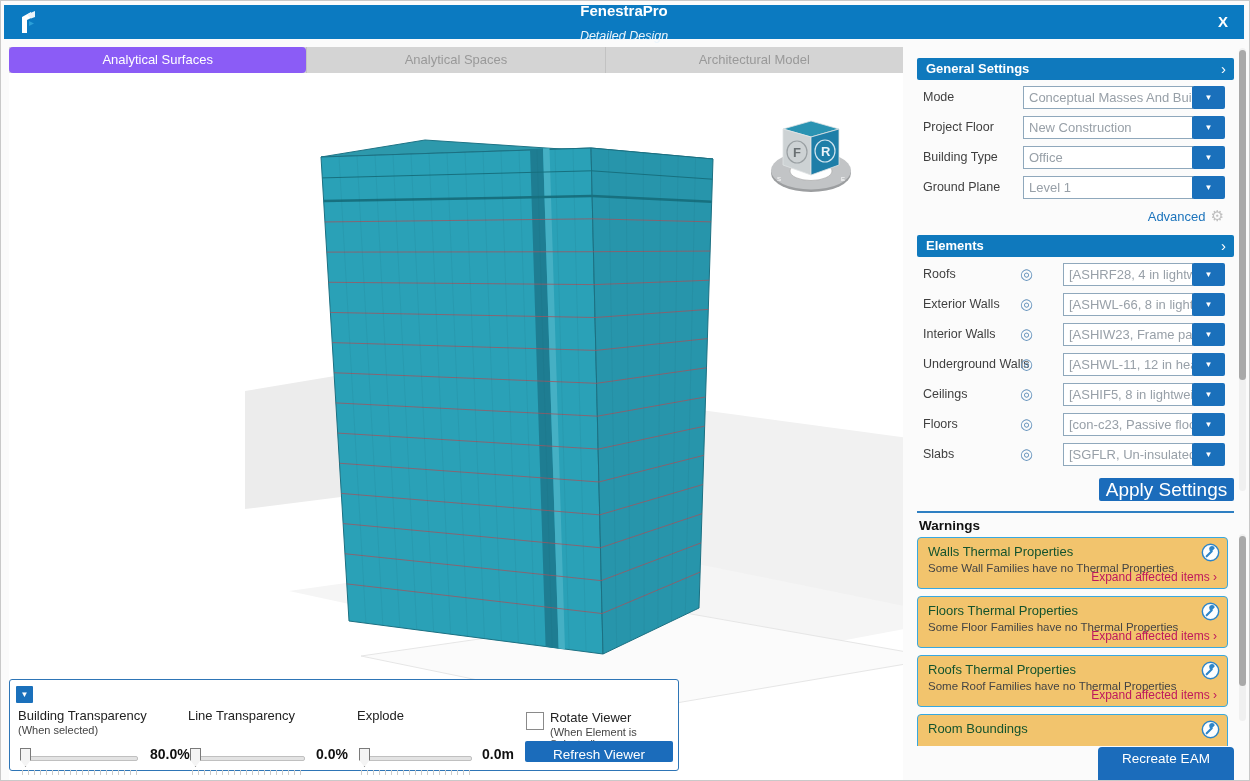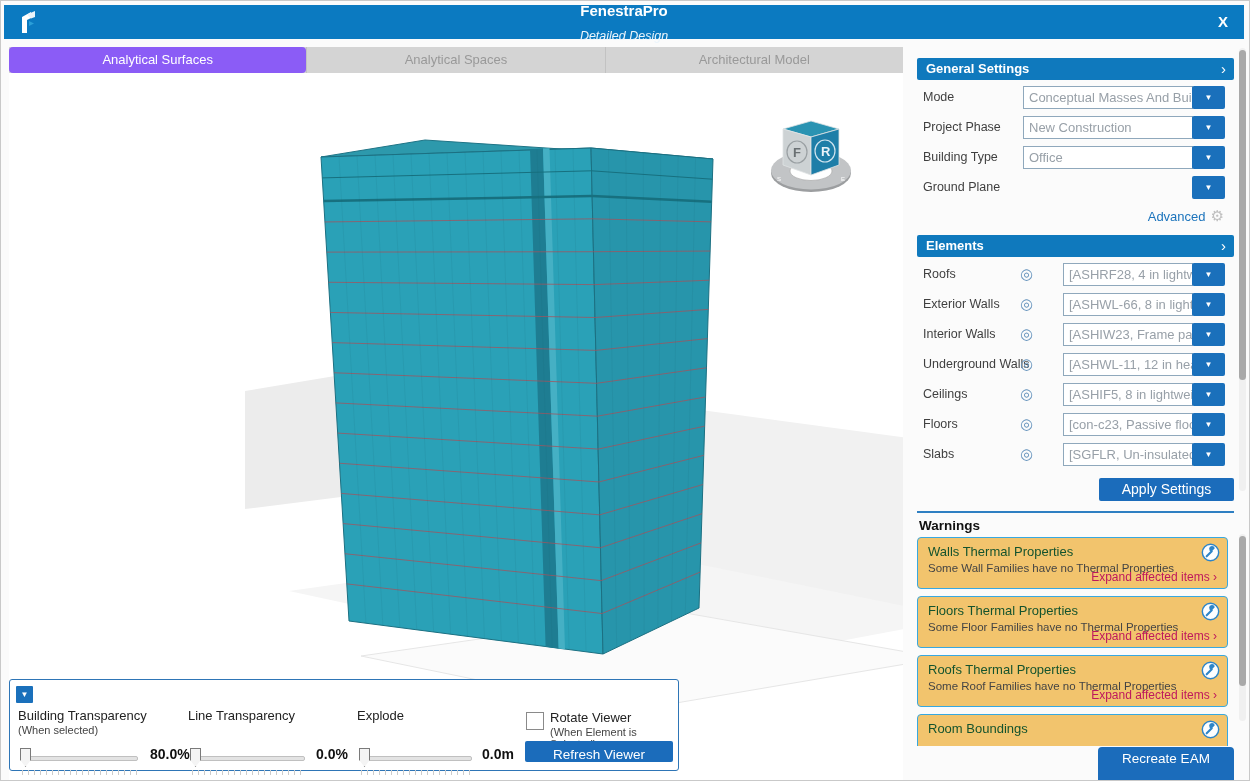--- a/index.html
+++ b/index.html
@@ -46,21 +46,21 @@
   .row{position:absolute;left:0;width:317px;height:23px;}
   .row .lbl{position:absolute;left:6px;top:4px;font-size:12.5px;color:#3f3f3f;}
   .inp{position:absolute;top:0;height:21px;border:1px solid #8fa8bc;background:#fff;box-sizing:content-box;overflow:hidden;}
   .inp span{display:block;white-space:nowrap;overflow:hidden;font-size:13px;color:#98a0a8;line-height:21px;padding-left:5px;}
   .dd-btn{position:absolute;left:275px;top:0;width:33px;height:23px;background:#1a70bb;border-radius:2px;color:#fff;font-size:8px;text-align:center;line-height:23px;cursor:pointer;}
   .set-inp{left:106px;width:168px;}
   .ele-inp{left:146px;width:128px;}
   .eye{position:absolute;left:103px;top:2px;font-size:15px;color:#6794bd;cursor:pointer;}
   .advanced{position:absolute;top:160px;right:10px;height:20px;font-size:13px;color:#1c74bc;cursor:pointer;}
   .advanced .gear{color:#c0c0c0;font-size:15px;margin-left:5px;}
-  .apply-btn{position:absolute;left:182px;top:431px;width:135px;height:23px;background:#1b6cbb;color:#fff;font-size:14px;border:none;border-radius:2px;line-height:23px;text-align:center;cursor:pointer;}
+  .apply-btn{position:absolute;left:182px;top:431px;width:135px;height:23px;background:#1b6cbb;color:#fff;font-size:19px;border:none;border-radius:2px;line-height:23px;text-align:center;cursor:pointer;}
   .divider{position:absolute;left:0;top:464px;width:317px;border-top:2px solid #2e7fc2;}
   .warn-title{position:absolute;left:2px;top:471px;font-size:13.5px;font-weight:bold;color:#111;}
   .cards{position:absolute;left:0;top:490px;width:317px;height:209px;overflow:hidden;}
   .card{position:relative;width:311px;height:52px;box-sizing:border-box;background:#f2c46d;border:1px solid #38a8e0;border-radius:4px;margin-bottom:7px;padding:6px 10px;}
   .card .c-title{font-size:13px;color:#14532d;}
   .card .c-desc{font-size:11.5px;color:#444;margin-top:3px;}
   .card .c-link{position:absolute;right:10px;bottom:4px;color:#be185d;font-size:12px;cursor:pointer;}
   .card .wrench{position:absolute;right:7px;top:5px;width:19px;height:19px;cursor:pointer;}
   .recreate-btn{position:absolute;left:181px;top:700px;width:136px;height:36px;background:#1b6cbb;color:#fff;font-size:13.5px;border:none;border-radius:4px;line-height:24px;text-align:center;cursor:pointer;}
 
@@ -237,35 +237,38 @@
     </div>
 
     <div class="row" style="top:39px;">
       <span class="lbl">Mode</span>
       <div class="inp set-inp">
           <span>Conceptual Masses And Building</span>
         </div>
       <div class="dd-btn">▼</div>
     </div>
     <div class="row" style="top:69px;">
-      <span class="lbl">Project Phase</span>
+      <span class="lbl">Project Floor</span>
       <div class="inp set-inp">
           <span>New Construction</span>
         </div>
       <div class="dd-btn">▼</div>
     </div>
     <div class="row" style="top:99px;">
       <span class="lbl">Building Type</span>
       <div class="inp set-inp">
           <span>Office</span>
         </div>
       <div class="dd-btn">▼</div>
     </div>
     <div class="row" style="top:129px;">
       <span class="lbl">Ground Plane</span>
+      <div class="inp set-inp">
+          <span>Level 1</span>
+        </div>
       <div class="dd-btn">▼</div>
     </div>
 
     <div class="advanced">
       <span>Advanced</span><span class="gear">⚙</span>
     </div>
 
     <div class="sec-h" style="top:188px;">
       <span>Elements</span>
       <span class="chev">›</span>

